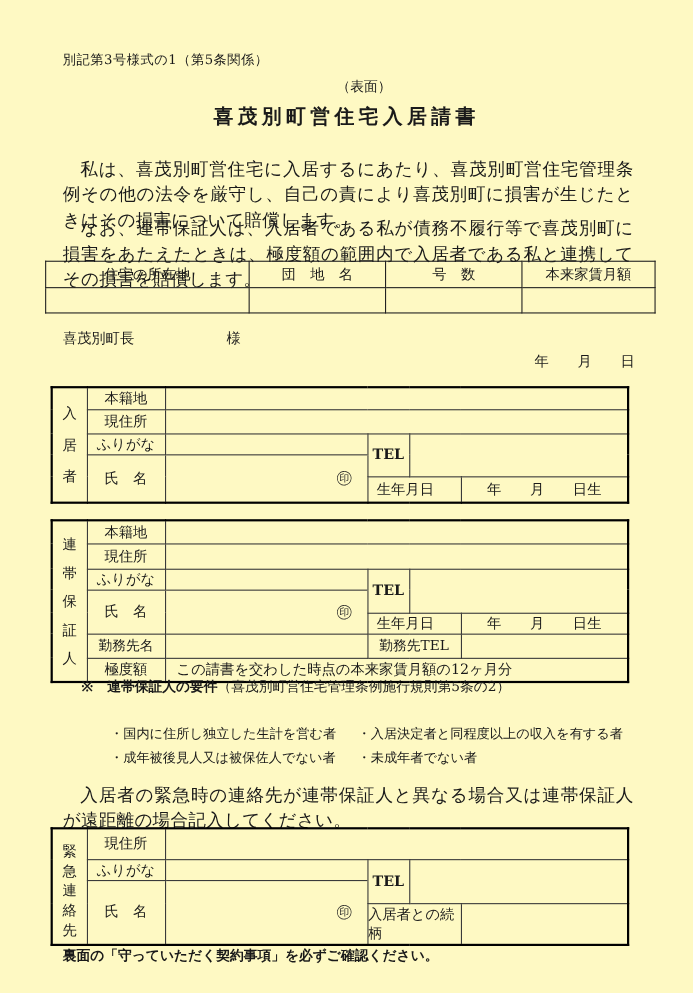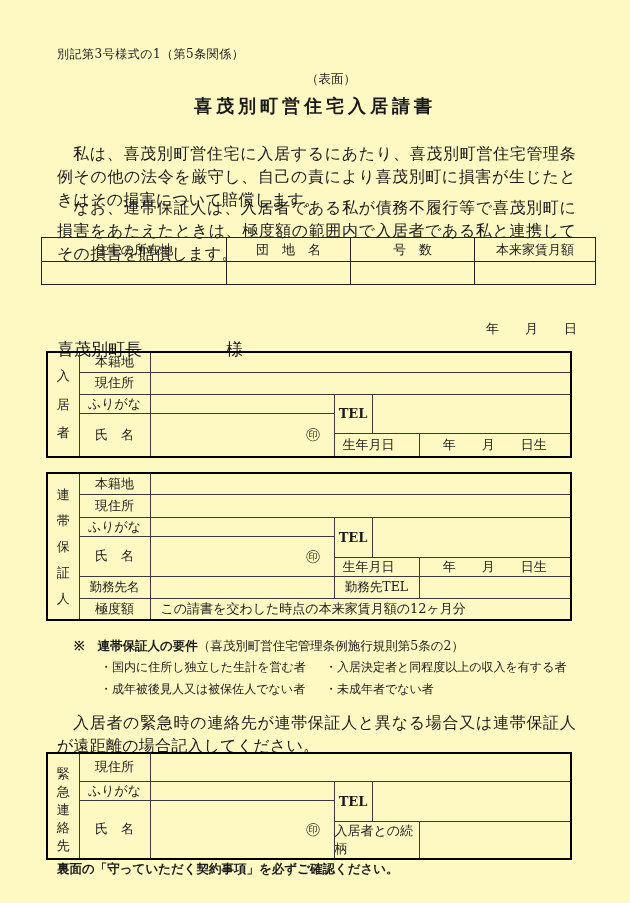--- a/index.html
+++ b/index.html
@@ -37,21 +37,21 @@
   .furigana { font-size:9.5px; }
   .dashed-b { border-bottom:1px dashed #999 !important; }
   .tel-label { text-align:center; font-weight:bold; font-size:12.5px; }
   .sub-label { text-align:left; padding-left:8px; font-size:12.5px; }
   .birth-value { text-align:center; font-size:13px; }
   .relation-label { text-align:left; font-size:10.5px; }
   .name-field { text-align:right; padding-right:13px; }
   .seal { font-size:15px; color:#222; }
   .long-value { text-align:left; padding-left:10px; font-size:12.5px; }
 
-  .addressee { font-size:17px;margin-top:39px; }
+  .addressee { font-size:13px; }
   .date-line { font-size:13px; }
 
   .note { font-size:12.5px; }
   .note .nmark { font-weight:bold; }
   .note .ntext { margin-left:13px; }
   .note .bold, .note b { font-weight:bold; }
 
   .bullets { font-size:12px; line-height:22px; }
   .bullet-row { display:flex; }
   .bullet-row .bl { display:inline-block; width:225px; }
@@ -191,21 +191,21 @@
       <td class="flabel" style="font-size:12.5px" colspan="2">勤務先TEL</td>
       <td></td>
     </tr>
     <tr style="height:22px">
       <td class="flabel">極度額</td>
       <td class="long-value" colspan="4">この請書を交わした時点の本来家賃月額の12ヶ月分</td>
     </tr>
   </tbody>
     </table>
 
-  <div class="abs note" style="left:74px; top:637px;">
+  <div class="abs note" style="left:74px; top:615px;">
     <span class="nmark">※</span><span class="ntext"><b>連帯保証人の要件</b><span>（喜茂別町営住宅管理条例施行規則第5条の2）</span></span>
   </div>
   <div class="abs bullets" style="left:100px; top:656px;">
     <div class="bullet-row">
       <span class="bl">・国内に住所し独立した生計を営む者</span>
       <span class="br">・入居決定者と同程度以上の収入を有する者</span>
     </div>
     <div class="bullet-row">
       <span class="bl">・成年被後見人又は被保佐人でない者</span>
       <span class="br">・未成年者でない者</span>

